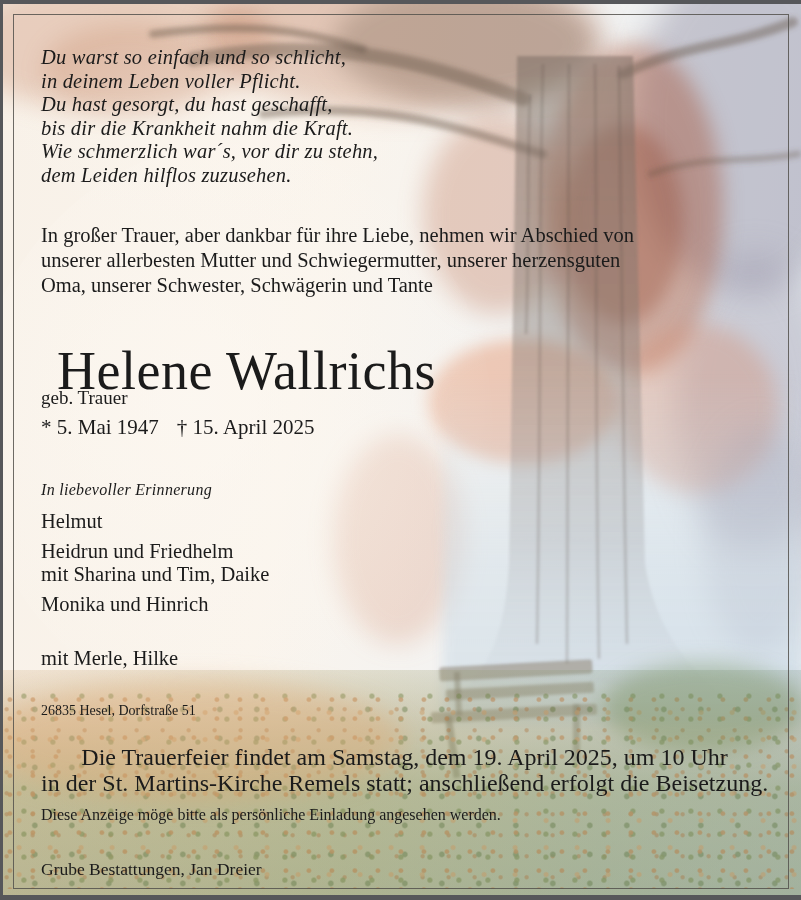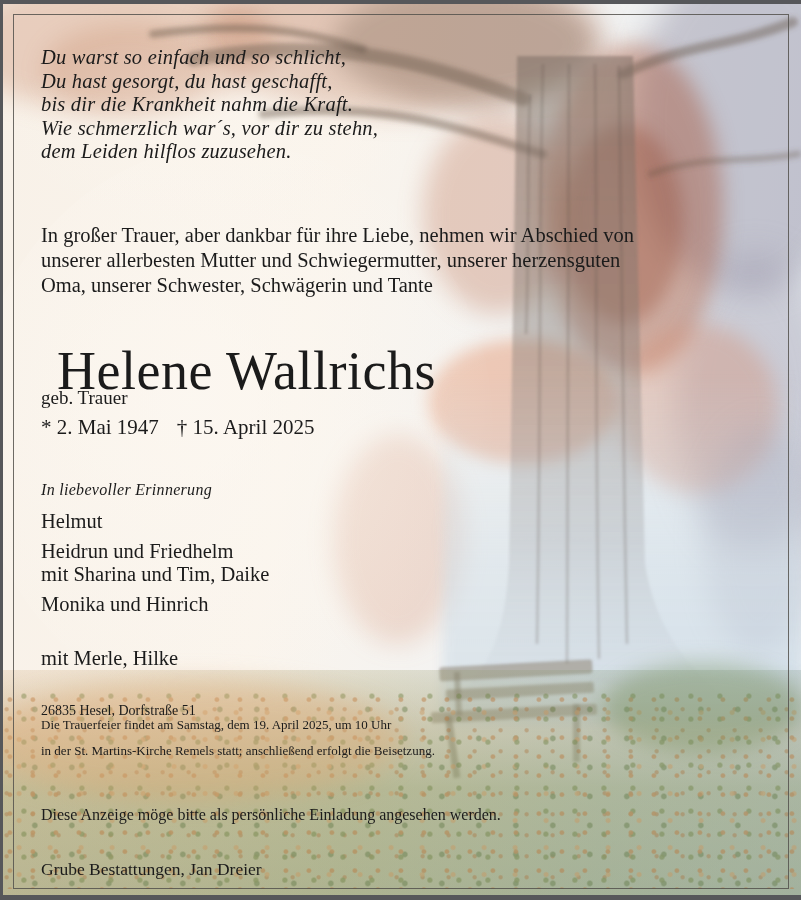--- a/index.html
+++ b/index.html
@@ -34,21 +34,21 @@
   .intro{top:219px;font-size:20.5px;line-height:25px;}
   .name{top:324px;font-size:54px;line-height:54px;font-weight:400;margin:16px;letter-spacing:.5px;}
   .maiden{top:383px;font-size:19px;}
   .dates{top:411px;font-size:21px;}
   .death{margin-left:18px;}
   .remember{top:477px;font-style:italic;font-size:16px;letter-spacing:.3px;}
   .m{font-size:20.5px;}
   .bold{font-weight:normal;}
   .m1{top:506px}.m2{top:536px}.m3{top:559px}.m4{top:589px}.m5{top:643px}.m6{top:639px}
   .address{top:699px;font-size:14px;}
-  .funeral{top:708px;font-size:13px;line-height:25.5px;}
+  .funeral{top:741px;font-size:24px;line-height:25.5px;text-align:center;}
   .invite{top:802px;font-size:16px;}
   .credit{top:855px;font-size:17.5px;text-align:center;}
 </style>
 </head>
 <body>
 
 <div class="stage">
   <div class="page">
 
     <div class="bg">
@@ -121,37 +121,38 @@
       <div class="ground"></div>
       <div class="speckles"></div>
       <div class="blob" style="left:600px;top:658px;width:200px;height:90px;background:rgba(108,136,76,.35);filter:blur(10px);"></div>
       <div class="blob" style="left:-20px;top:676px;width:420px;height:120px;background:rgba(224,168,112,.38);filter:blur(12px);"></div>
     </div>
 
     <div class="frame"></div>
 
     <div class="t poem">
       <div>Du warst so einfach und so schlicht,</div>
+      <div>in deinem Leben voller Pflicht.</div>
       <div>Du hast gesorgt, du hast geschafft,</div>
       <div>bis dir die Krankheit nahm die Kraft.</div>
       <div>Wie schmerzlich war´s, vor dir zu stehn,</div>
       <div>dem Leiden hilflos zuzusehen.</div>
     </div>
 
     <div class="t intro">
       <div>In großer Trauer, aber dankbar für ihre Liebe, nehmen wir Abschied von</div>
       <div>unserer allerbesten Mutter und Schwiegermutter, unserer herzensguten</div>
       <div>Oma, unserer Schwester, Schwägerin und Tante</div>
     </div>
 
     <h1 class="t name">Helene Wallrichs</h1>
     <div class="t maiden">geb. Trauer</div>
 
     <div class="t dates">
-      <span>* 2. Mai 1947</span><span class="death">† 15. April 2025</span>
+      <span>* 5. Mai 1947</span><span class="death">† 15. April 2025</span>
     </div>
 
     <div class="t remember">In liebevoller Erinnerung</div>
 
     <div class="t m m1 bold">Helmut</div>
     <div class="t m m2 bold">Heidrun und Friedhelm</div>
     <div class="t m m3">mit Sharina und Tim, Daike</div>
     <div class="t m m4 bold">Monika und Hinrich</div>
     <div class="t m m5">mit Merle, Hilke</div>
 

